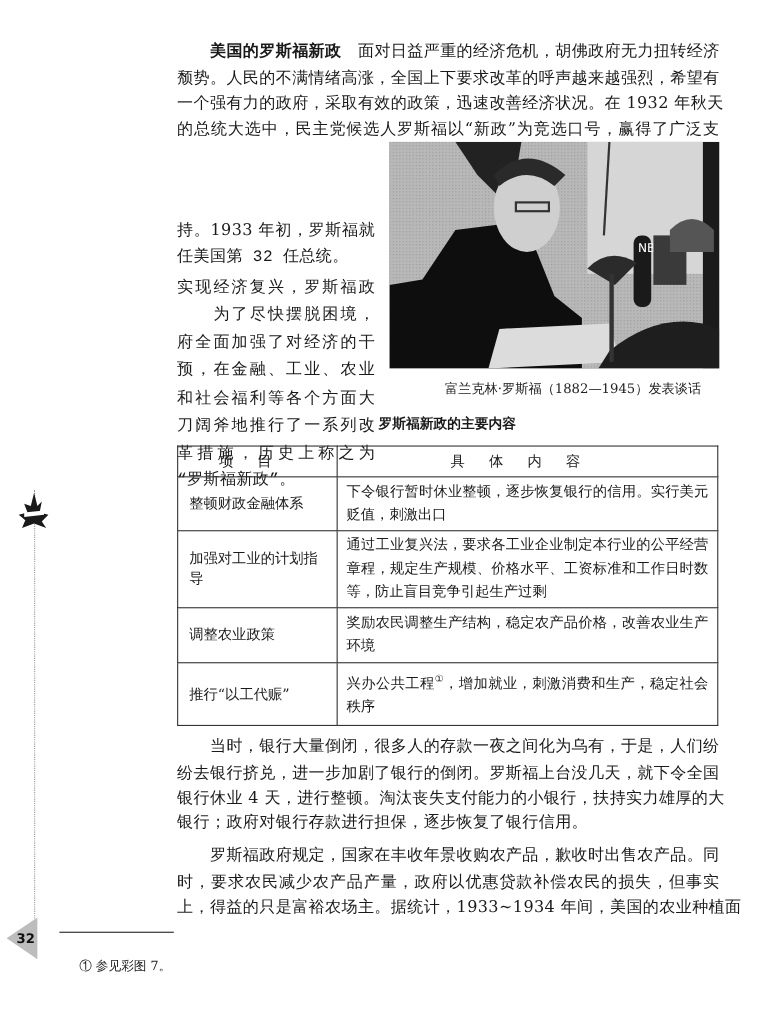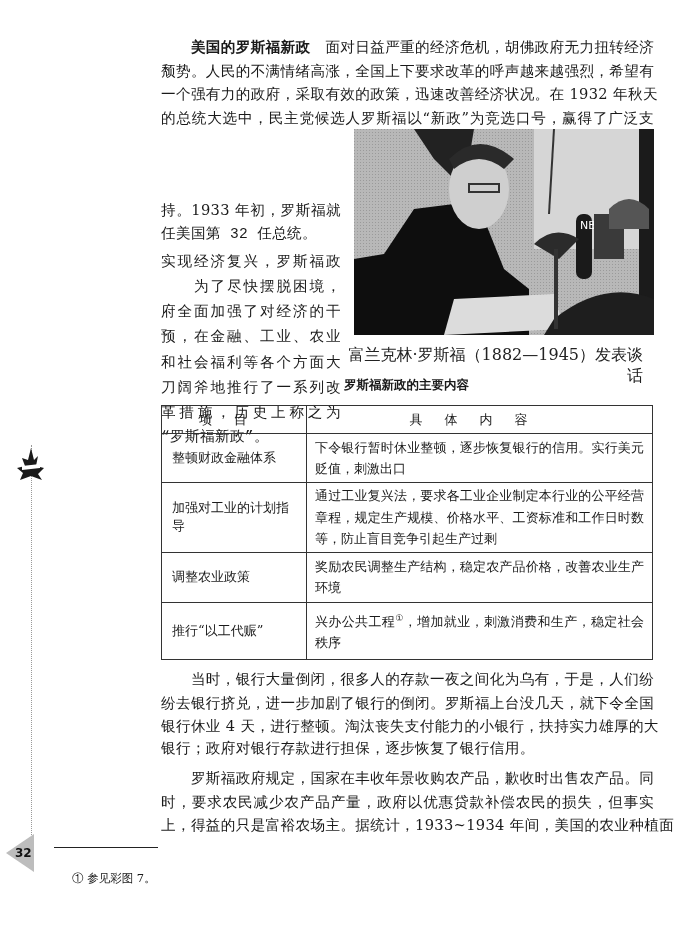--- a/index.html
+++ b/index.html
@@ -19,22 +19,22 @@
   .bold { font-family: "DejaVu Sans", "Liberation Sans", sans-serif; font-weight: bold; }
 
   #intro { left: 161px; top: 35px; width: 493px; }
   #side-text { left: 161px; top: 129px; width: 180px; font-size: 14.6px; line-height: 25.3px; }
 
   #photo {
     position: absolute; left: 354px; top: 129px; width: 300px; height: 206px;
     background: #8a8a8a; overflow: hidden;
   }
   #photo-caption {
-    position: absolute; left: 343px; top: 345px; width: 300px; text-align: right;
-    font-size: 16px; color: #222;
+    position: absolute; left: 371px; top: 345px; width: 300px; text-align: center;
+    font-size: 12px; color: #222;
   }
 
   #table-title {
     position: absolute; left: 161px; top: 377px; width: 491px; text-align: center;
     font-family: "DejaVu Sans", "Liberation Sans", sans-serif; font-weight: bold; font-size: 12.5px;
   }
   #policy-table {
     position: absolute; left: 161px; top: 405px; width: 492px;
     border-collapse: collapse; font-size: 13px;
   }

